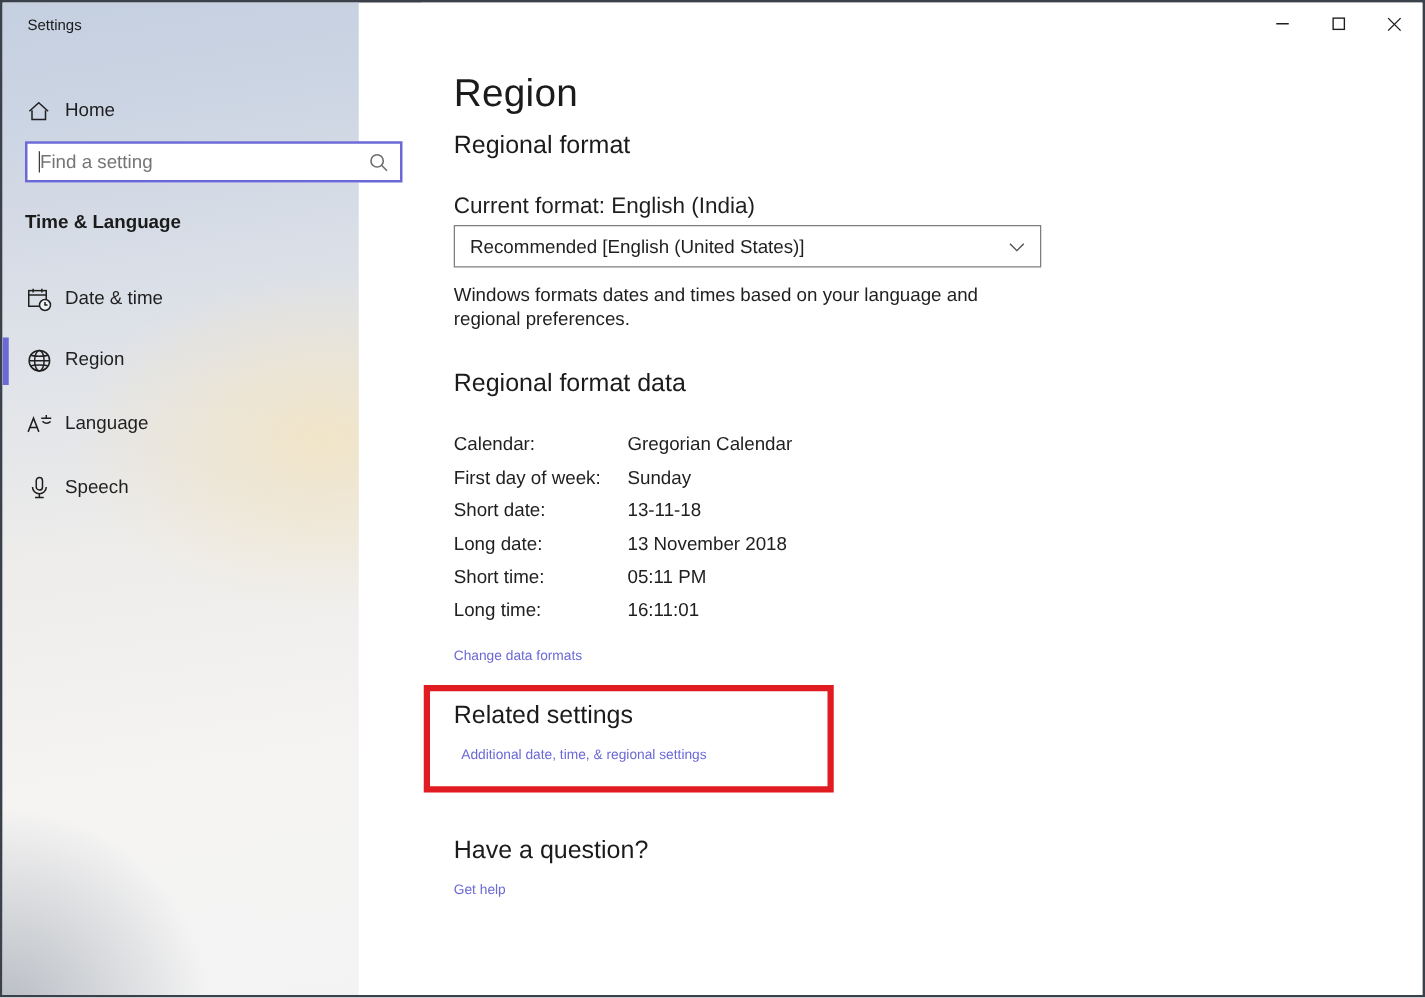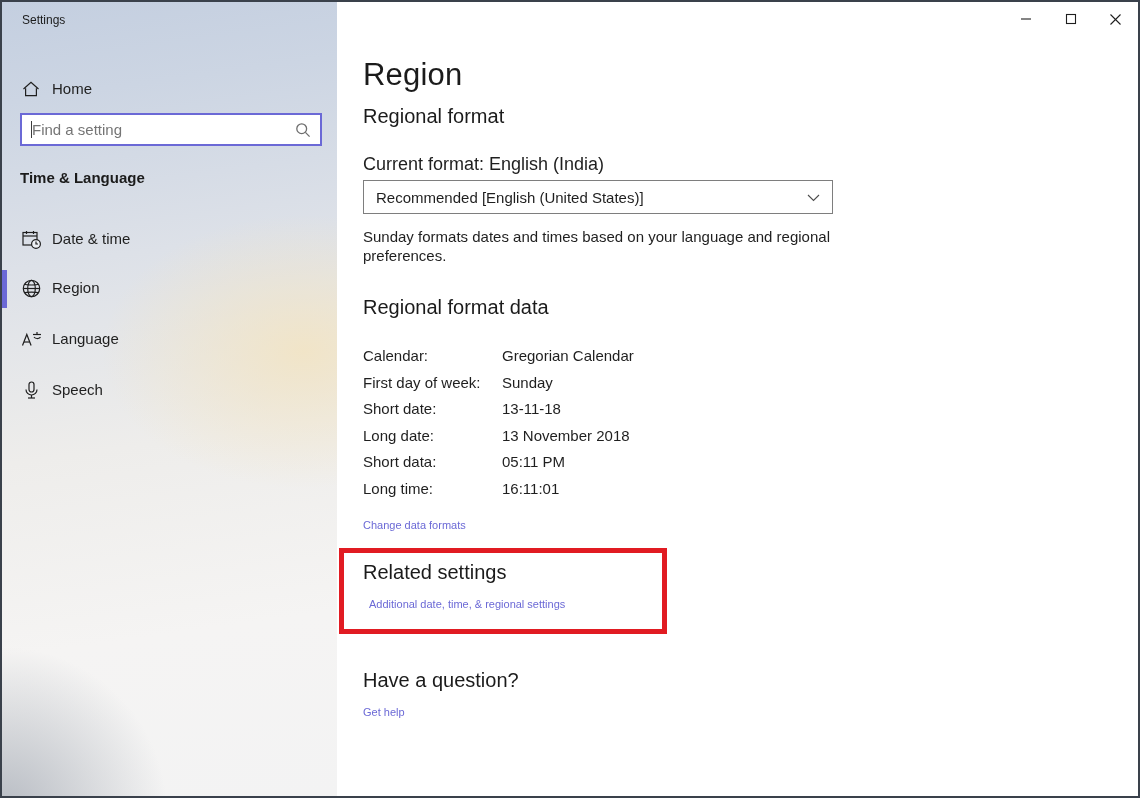--- a/index.html
+++ b/index.html
@@ -5,21 +5,21 @@
   * { margin: 0; padding: 0; box-sizing: border-box; }
   html, body { width: 1140px; height: 798px; font-family: "Liberation Sans", sans-serif; }
   #app {
     position: relative; width: 1140px; height: 798px; overflow: hidden;
     background: #ffffff; border: 2px solid #3a414b; border-top-width: 2px;
     color: #1f1f1f;
   }
 
   
   #sidebar {
-    position: absolute; left: 0; top: 0; width: 335px; height: 100%;
+    position: absolute; left: 0; top: 0; width: 285px; height: 100%;
     background:
       radial-gradient(circle 300px at 0% 102%, rgba(176,181,189,0.9), rgba(176,181,189,0) 55%),
       radial-gradient(ellipse 280px 190px at 90% 44%, rgba(242,228,196,0.9), rgba(242,228,196,0) 72%),
       linear-gradient(172deg, #c4cfe0 0%, #ccd5e3 12%, #dde1e8 32%, #eeedeb 55%, #f5f4f3 78%, #f3f3f3 100%);
   }
   .settings-title { position: absolute; left: 20px; top: 11px; font-size: 12px; color: #1b1b1b; }
 
   .home-row { position: absolute; left: 0; top: 68px; width: 100%; height: 38px; cursor: default; }
   .home-row .nav-icon { position: absolute; left: 20px; top: 10px; }
   .home-row .nav-label { position: absolute; left: 50px; top: 10px; font-size: 15px; }
@@ -199,34 +199,34 @@
 
     <div class="dropdown">
       <span class="dropdown-value">Recommended [English (United States)]</span>
       <span class="dropdown-chevron">
         <svg width="13" height="8" viewBox="0 0 13 8" fill="none" stroke="#4d4d4d" stroke-width="1.1">
           <polyline points="1,1 6.5,6.5 12,1"></polyline>
         </svg>
       </span>
     </div>
 
-    <div class="description">Sunday formats dates and times based on your language and regional preferences.</div>
+    <div class="description">Windows formats dates and times based on your language and regional preferences.</div>
 
     <div class="h2" id="h-regional-data">Regional format data</div>
 
     <div class="data-table">
       <span>Calendar:</span>
       <span>Gregorian Calendar</span>
       <span>First day of week:</span>
       <span>Sunday</span>
       <span>Short date:</span>
       <span>13-11-18</span>
       <span>Long date:</span>
       <span>13 November 2018</span>
-      <span>Short data:</span>
+      <span>Short time:</span>
       <span>05:11 PM</span>
       <span>Long time:</span>
       <span>16:11:01</span>
     </div>
 
     <a class="link" id="change-formats-link">Change data formats</a>
 
     <div class="highlight-box"></div>
 
     <div class="h2" id="h-related">Related settings</div>

